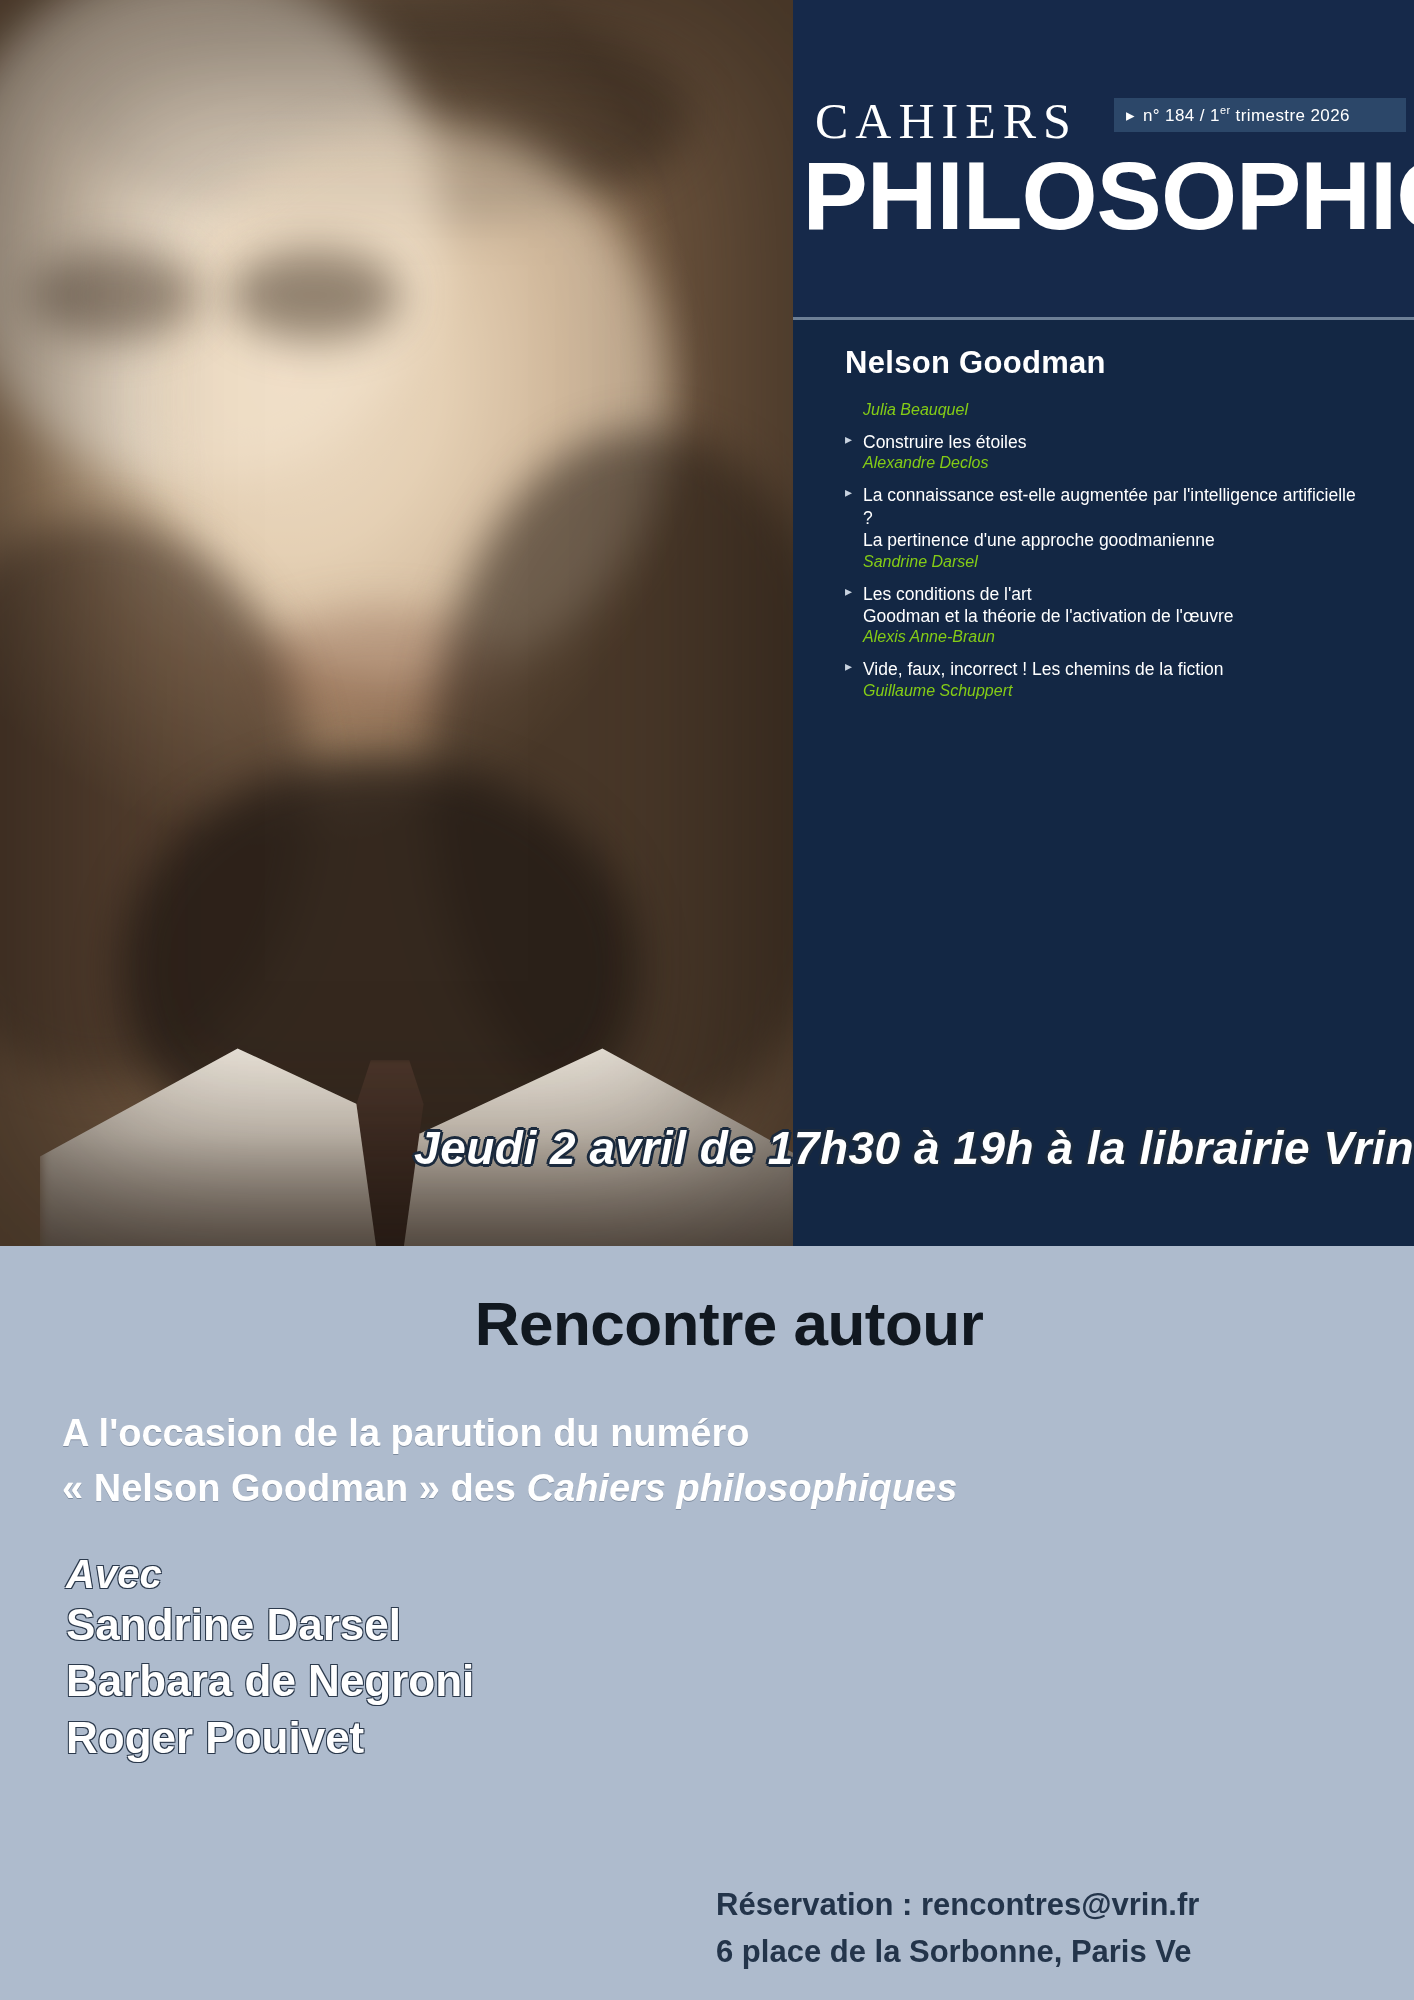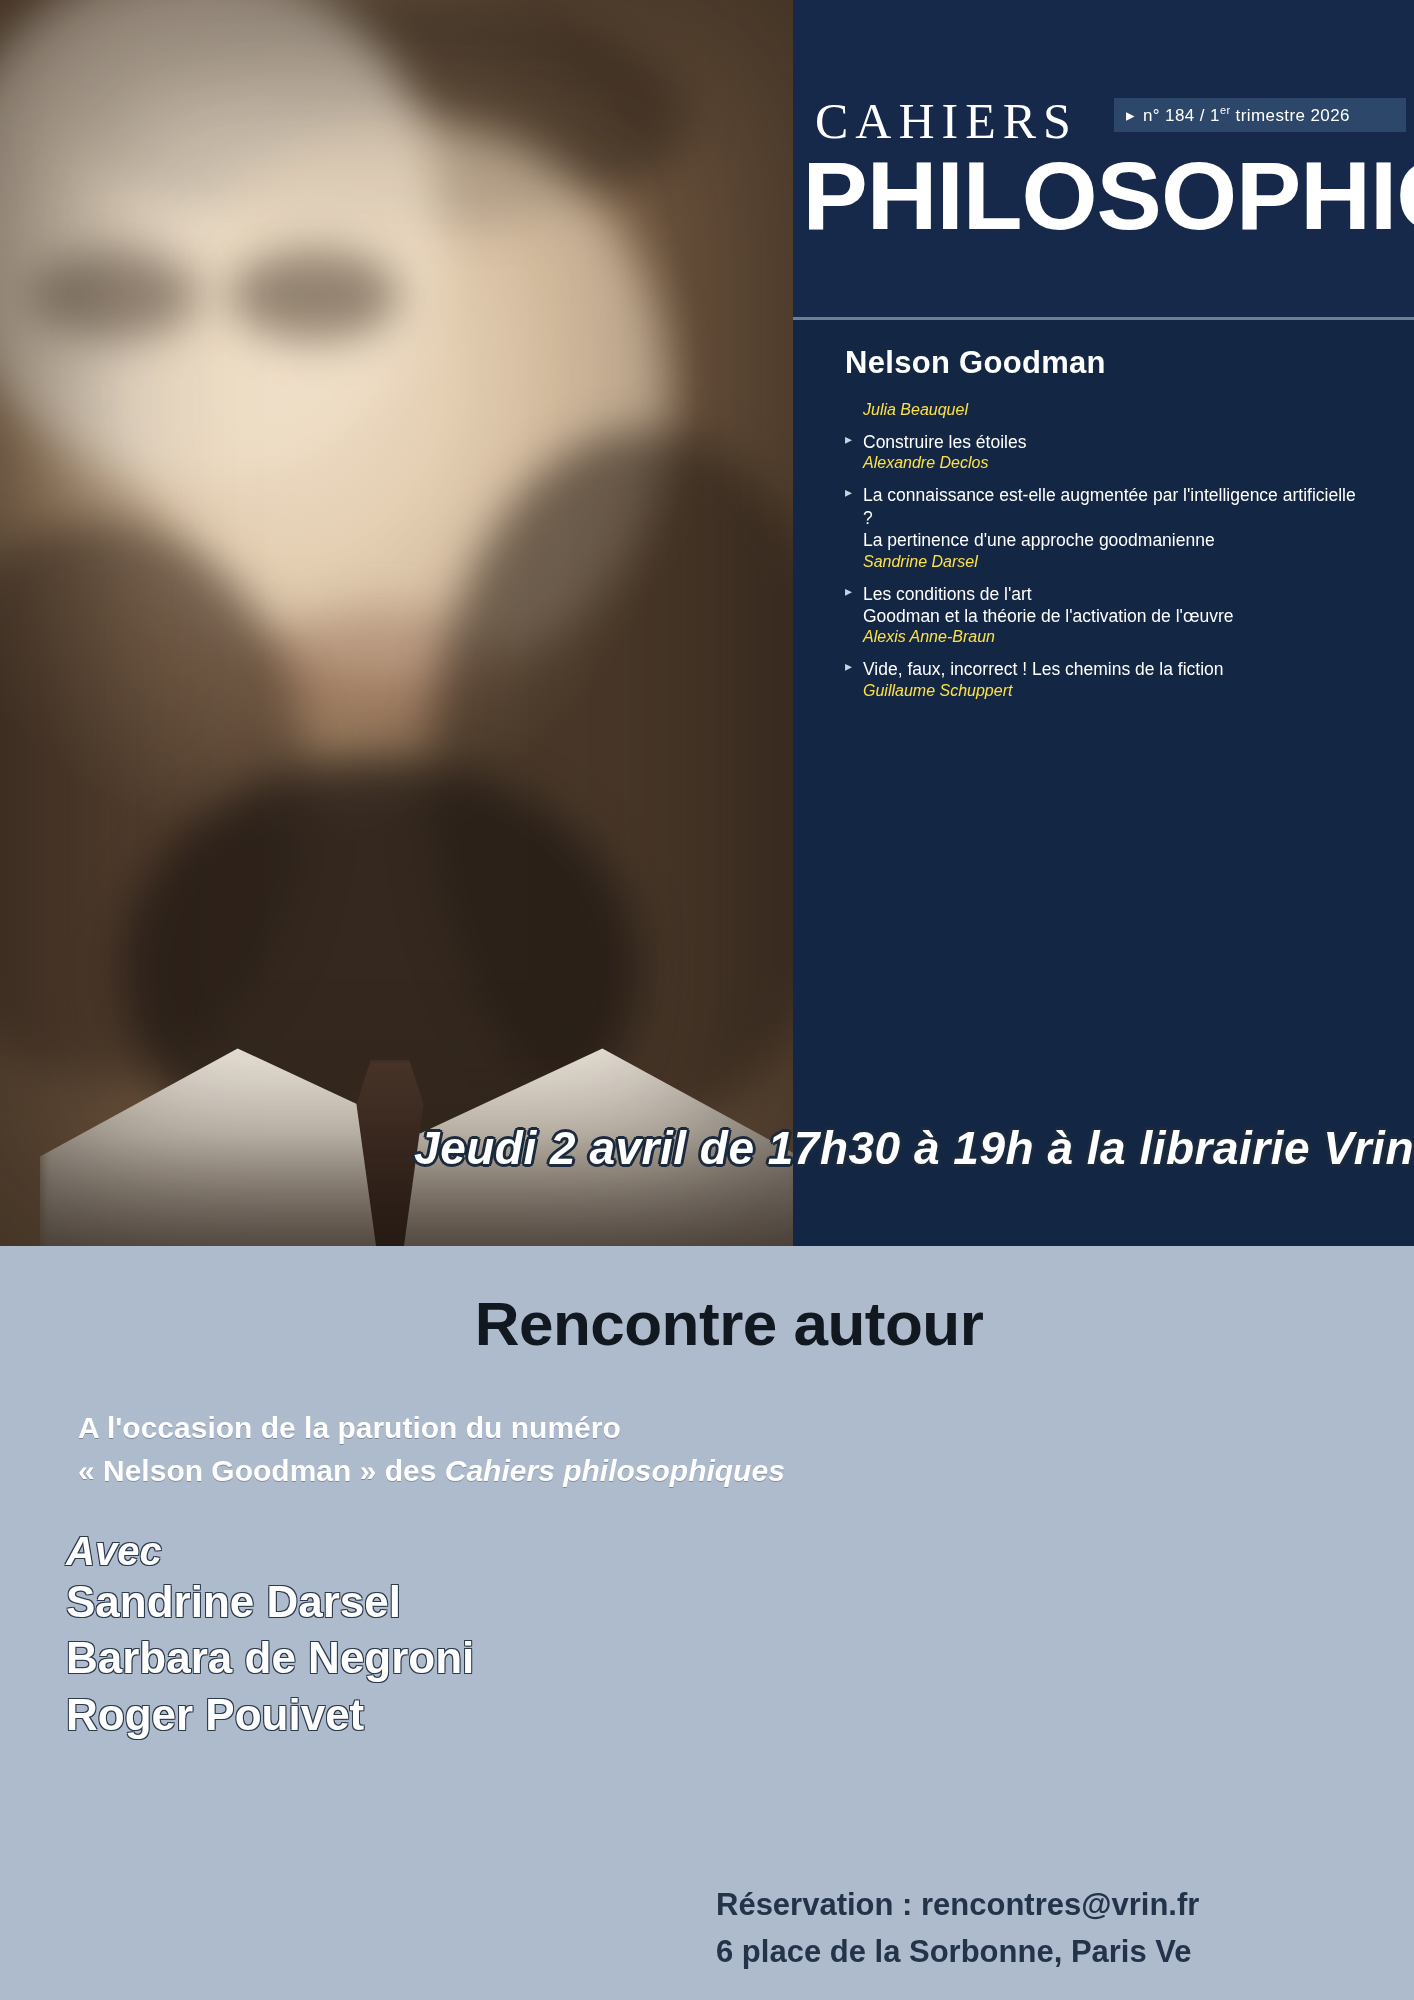--- a/index.html
+++ b/index.html
@@ -72,21 +72,21 @@
 
   .goodman-title{
     position:absolute;left:52px;top:345px;color:#ffffff;font-size:31px;font-weight:700;
     letter-spacing:.3px;
   }
   .toc{position:absolute;left:52px;top:400px;width:520px;}
   .toc .entry{margin-bottom:12px;}
   .toc .t{color:#ffffff;font-size:17.5px;line-height:1.28;position:relative;padding-left:18px;}
   .toc .t::before{content:"\25B8";position:absolute;left:0;top:0;color:#c9d3e0;font-size:14px;}
   .toc .t .l2{display:block;padding-left:0;}
-  .toc .a{color:#fde047;font-size:16px;font-style:italic;padding-left:18px;margin-top:1px;}
+  .toc .a{color:#84cc16;font-size:16px;font-style:italic;padding-left:18px;margin-top:1px;}
 
   
   .banner{
     position:absolute;left:0;top:1108px;width:1414px;height:80px;
     display:flex;align-items:center;justify-content:flex-end;
   }
   .banner span{
     color:#ffffff;font-size:46px;font-weight:700;font-style:italic;letter-spacing:.5px;
     text-shadow:
       -2px -2px 0 #1b2a3d, 2px -2px 0 #1b2a3d, -2px 2px 0 #1b2a3d, 2px 2px 0 #1b2a3d,
@@ -97,21 +97,21 @@
   
   .bottom{
     position:absolute;left:0;top:1246px;width:1414px;height:754px;
     background:#aebbcd;
   }
   .headline{
     text-align:center;color:#111820;font-weight:700;font-size:62px;line-height:1.16;
     padding-top:42px;letter-spacing:-.5px;padding-left:44px;
   }
   .subline{
-    margin-top:46px;padding-left:78px;color:#ffffff;font-weight:700;font-size:30px;line-height:1.45;
+    margin-top:46px;padding-left:62px;color:#ffffff;font-weight:700;font-size:38px;line-height:1.45;
     text-shadow:0 1px 0 rgba(40,55,75,.35);
   }
   .subline i{font-style:italic;}
   .avec{
     padding-left:66px;margin-top:36px;color:#ffffff;font-weight:700;font-style:italic;font-size:40px;
     text-shadow:-1px -1px 0 #2c3a4d,1px -1px 0 #2c3a4d,-1px 1px 0 #2c3a4d,1px 1px 0 #2c3a4d;
   }
   .name{
     padding-left:66px;color:#ffffff;font-weight:700;font-size:44px;line-height:1.28;
     text-shadow:-1px -1px 0 #2c3a4d,1px -1px 0 #2c3a4d,-1px 1px 0 #2c3a4d,1px 1px 0 #2c3a4d;

